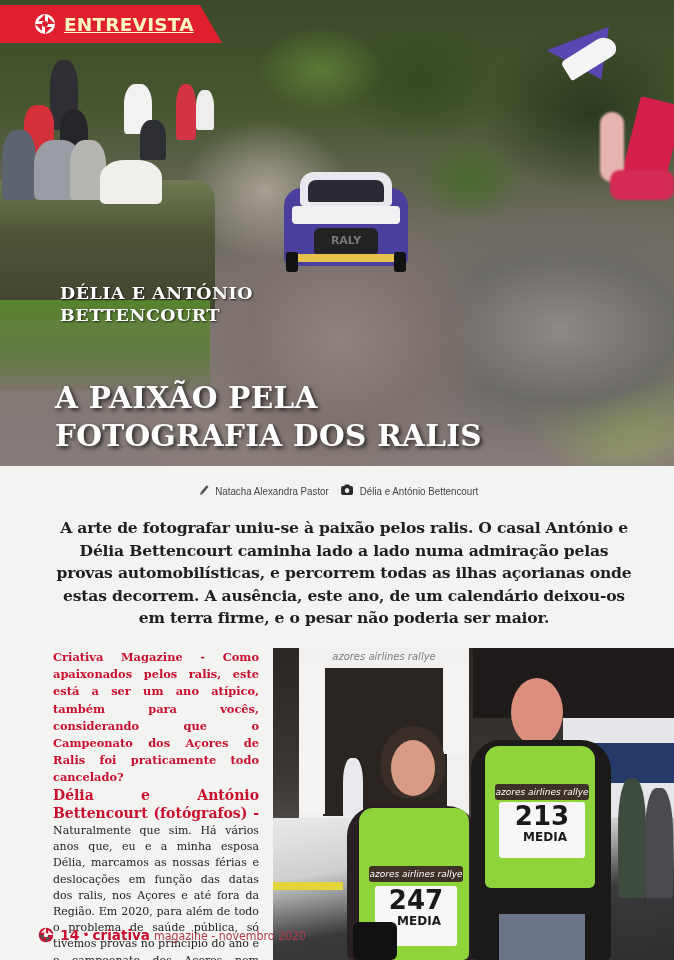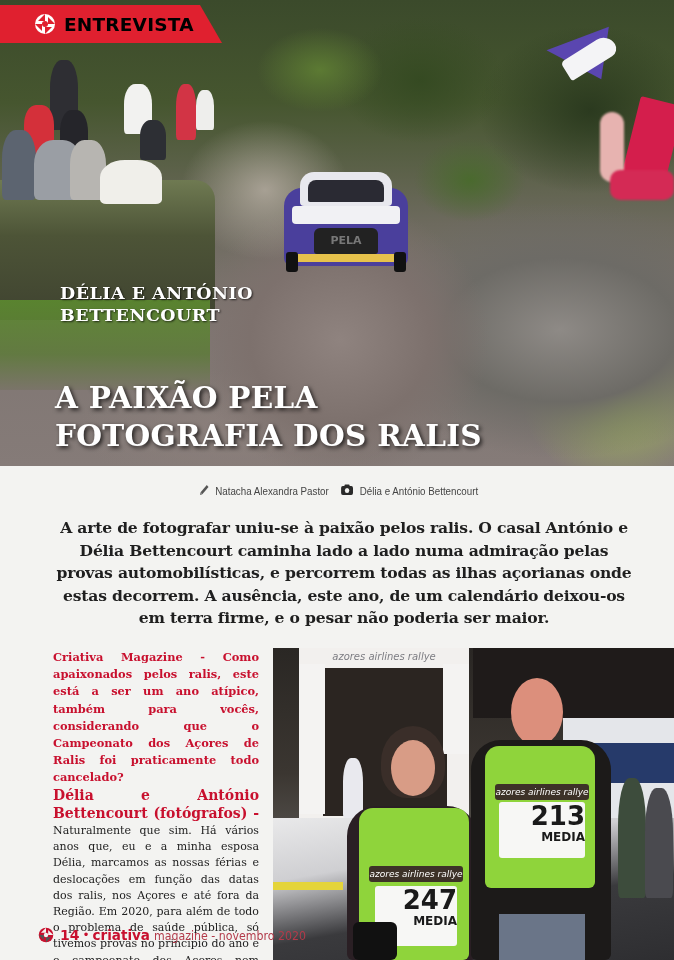--- a/index.html
+++ b/index.html
@@ -48,21 +48,21 @@
   .flag .blue { position:absolute; left:18px; top:0; width:0; height:0; border-left: 44px solid transparent; border-right: 18px solid transparent; border-bottom: 50px solid #5a46b0; transform: rotate(28deg); transform-origin: left top; }
   .flag .white { position:absolute; left:10px; top:40px; width:56px; height:22px; background:#f4f4f6; border-radius: 10px 30px 20px 6px; transform: rotate(-32deg); }
   .sign { position:absolute; left:630px; top:100px; width:44px; height:86px; background:#d41e4c; transform: rotate(14deg); border-radius: 3px; }
   .hand { position:absolute; left:600px; top:112px; width:24px; height:70px; background:#e7b3b0; border-radius: 12px; filter: blur(1px); }
   .pinkshirt { position:absolute; left:610px; top:170px; width:64px; height:30px; background:#d42a55; border-radius: 10px; filter: blur(1px); }
 
   
   .section-tab { position:absolute; left:0; top:5px; width:222px; height:38px; background:#e0202f;
     clip-path: polygon(0 0, 200px 0, 222px 38px, 0 38px); display:flex; align-items:center; }
   .section-tab .logo { width:22px; height:22px; margin-left:34px; margin-right:8px; position:relative; }
-  .section-tab .label { color:#000000; font-family:"DejaVu Sans", sans-serif; font-weight:bold; font-size:18.5px; letter-spacing:0.2px; }
+  .section-tab .label { color:#fef9c3; font-family:"DejaVu Sans", sans-serif; font-weight:bold; font-size:18.5px; letter-spacing:0.2px;text-decoration:underline; }
 
   .kicker { position:absolute; left:60px; top:282px; color:#fff; font-family:"DejaVu Serif", serif; font-weight:bold; font-size:17.5px; line-height:22px; letter-spacing:0.5px; text-shadow: 1px 1px 2px rgba(0,0,0,.7); }
   .headline { position:absolute; left:55px; top:379px; color:#fff; font-family:"DejaVu Serif", serif; font-weight:bold; font-size:29.5px; line-height:38px; letter-spacing:0.3px; text-shadow: 2px 2px 4px rgba(0,0,0,.75); }
 
   
   .credits { position:absolute; left:0; top:484px; width:674px; text-align:center; font-family:"Liberation Sans", sans-serif; font-size:11.5px; color:#444; transform: scaleX(0.85); transform-origin: 336px 0; }
   .credits span { vertical-align: middle; }
   .credits .ico { display:inline-block; margin:0 4px; }
 
   
@@ -84,21 +84,21 @@
   .photo2 .arch-right { position:absolute; left:200px; top:0; width:201px; height:70px; background:#1f1b1a; }
   .photo2 .board { position:absolute; left:290px; top:70px; width:111px; height:110px; background:#e4e6ea; }
   .photo2 .board-blue { position:absolute; left:300px; top:95px; width:101px; height:40px; background:#263a6a; }
   .photo2 .floor { position:absolute; left:0; top:170px; width:401px; height:142px; background: linear-gradient(170deg, #e9e9ea 0%, #cfcfd2 30%, #3a3a3d 60%, #2e2e31 100%); }
   .photo2 .yellow-tape { position:absolute; left:0; top:234px; width:70px; height:8px; background:#e4d43a; }
   .person-f { position:absolute; left:74px; top:78px; width:130px; height:234px; }
   .person-m { position:absolute; left:198px; top:30px; width:140px; height:282px; }
   .head { position:absolute; border-radius:50%; background:#d89c86; }
   .hair-f { position:absolute; background:#3a2e29; border-radius: 50% 50% 40% 40%; }
   .vest { position:absolute; background:#8fd43b; border-radius: 14px 14px 6px 6px; }
-  .bib { position:absolute; background:#f7f7f5; border-radius:3px; text-align:right; font-family:"DejaVu Sans", sans-serif; font-weight:bold; color:#1a1a1a; }
+  .bib { position:absolute; background:#f7f7f5; border-radius:3px; text-align:center; font-family:"DejaVu Sans", sans-serif; font-weight:bold; color:#1a1a1a; }
   .bib .num { font-size:26px; line-height:28px; display:block; }
   .bib .media { font-size:12px; line-height:14px; display:block;margin-left:6px; }
   .bib-band { position:absolute; background:#3d3228; color:#fff; font: italic 9px "DejaVu Sans", sans-serif; text-align:center; line-height:16px; border-radius:3px; }
   .jacket { position:absolute; background:#1c1a19; border-radius: 30px 30px 6px 6px; }
   .bg-man { position:absolute; background:#3d4c3c; border-radius: 40% 40% 8% 8%; }
 
   
   .footer { position:absolute; left:38px; top:927px; display:flex; align-items:center; font-family:"DejaVu Sans", sans-serif; }
   .footer .logo { width:16px; height:16px; margin-right:6px; position:relative; }
   .footer .num { color:#c8102e; font-weight:bold; font-size:14px; }
@@ -130,21 +130,21 @@
       <div class="person" style="left:176px;top:34px;width:20px;height:56px;background:#d23445;"></div>
       <div class="person" style="left:196px;top:40px;width:18px;height:40px;background:#eeeeec;"></div>
       <div class="person" style="left:140px;top:70px;width:26px;height:40px;background:#2d2f34;"></div>
     </div>
 
     <div class="car">
       <div class="body"></div>
       <div class="roof"></div>
       <div class="windshield"></div>
       <div class="hood"></div>
-      <div class="grille">PELA</div>
+      <div class="grille">RALY</div>
       <div class="bumper"></div>
       <div class="wheel-l"></div>
       <div class="wheel-r"></div>
     </div>
 
     <div class="flag">
       <div class="blue"></div>
       <div class="white"></div>
     </div>
     <div class="sign"></div>

